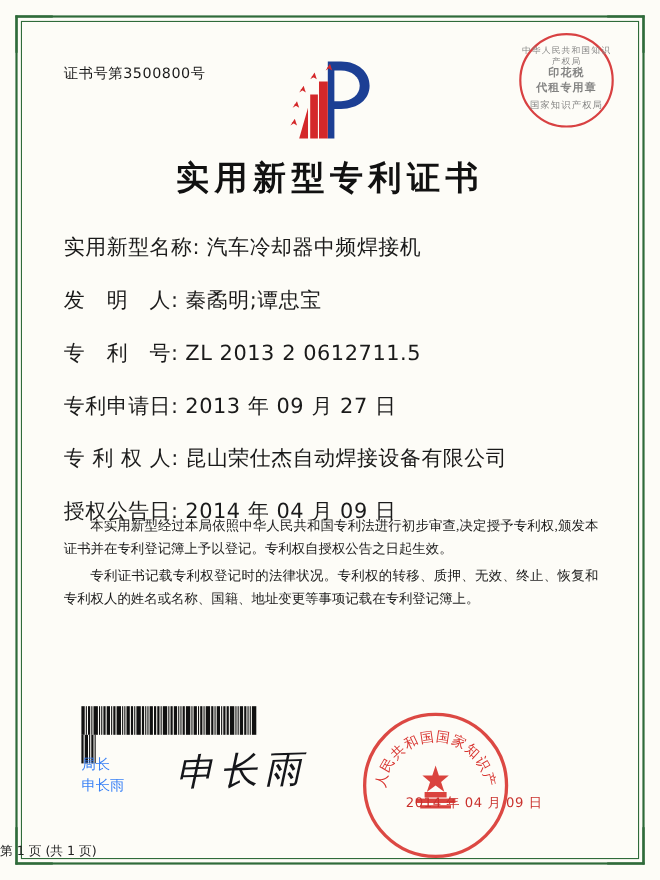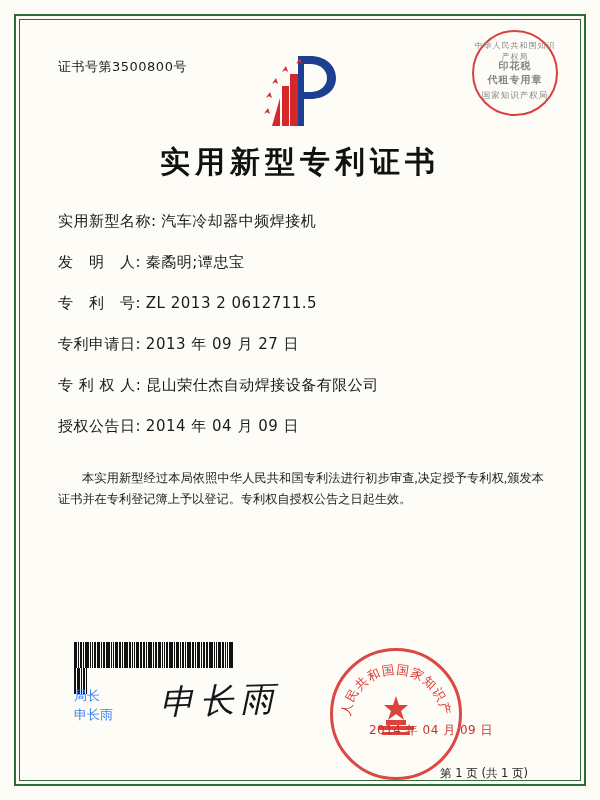--- a/index.html
+++ b/index.html
@@ -113,21 +113,21 @@
 
   
   .fields {
     position: absolute;
     left: 58px;
     top: 212px;
     width: 480px;
   }
   .field-row {
     margin-bottom: 22px;
-    font-size: 15px;
+    font-size: 19px;
     color: #1a1a1a;
     white-space: nowrap;
     font-family: "DejaVu Sans", sans-serif;
   }
   .field-label {
     display: inline-block;
     letter-spacing: 0.5px;
   }
   .field-value {
     display: inline-block;
@@ -218,21 +218,21 @@
     font-family: "DejaVu Sans", sans-serif;
     letter-spacing: 0.5px;
   }
 
   
   .footer {
     position: absolute;
     left: 0;
     top: 766px;
     width: 528px;
-    text-align: right;
+    text-align: left;
     font-size: 11.5px;
     color: #222;
     font-family: "DejaVu Sans", sans-serif;
   }
 </style>
 </head>
 <body>
 
 <div class="page">
 
@@ -293,20 +293,21 @@
       <span class="field-value">昆山荣仕杰自动焊接设备有限公司</span>
     </div>
     <div class="field-row">
       <span class="field-label">授权公告日:</span>
       <span class="field-value">2014 年 04 月 09 日</span>
     </div>
   </div>
 
   <div class="paras">
     <div class="para">本实用新型经过本局依照中华人民共和国专利法进行初步审查,决定授予专利权,颁发本证书并在专利登记簿上予以登记。专利权自授权公告之日起生效。</div>
+    <div class="para">专利证书记载专利权登记时的法律状况。专利权的转移、质押、无效、终止、恢复和专利权人的姓名或名称、国籍、地址变更等事项记载在专利登记簿上。</div>
   </div>
 
   <div class="barcode">
     <span style="width:3px"></span><span style="width:1px"></span><span style="width:2px"></span><span style="width:1px"></span><span style="width:4px"></span><span style="width:1px"></span><span style="width:1px"></span><span style="width:2px"></span><span style="width:3px"></span><span style="width:1px"></span><span style="width:2px"></span><span style="width:4px"></span><span style="width:1px"></span><span style="width:1px"></span><span style="width:3px"></span><span style="width:2px"></span><span style="width:1px"></span><span style="width:4px"></span><span style="width:2px"></span><span style="width:1px"></span><span style="width:1px"></span><span style="width:3px"></span><span style="width:2px"></span><span style="width:2px"></span><span style="width:1px"></span><span style="width:4px"></span><span style="width:1px"></span><span style="width:2px"></span><span style="width:3px"></span><span style="width:1px"></span><span style="width:1px"></span><span style="width:2px"></span><span style="width:4px"></span><span style="width:1px"></span><span style="width:3px"></span><span style="width:1px"></span><span style="width:2px"></span><span style="width:1px"></span><span style="width:4px"></span><span style="width:2px"></span><span style="width:1px"></span><span style="width:3px"></span><span style="width:1px"></span><span style="width:2px"></span><span style="width:2px"></span><span style="width:4px"></span><span style="width:1px"></span><span style="width:1px"></span><span style="width:3px"></span><span style="width:2px"></span><span style="width:1px"></span><span style="width:1px"></span><span style="width:4px"></span><span style="width:2px"></span><span style="width:3px"></span><span style="width:1px"></span><span style="width:2px"></span><span style="width:1px"></span>
   </div>
 
   <div class="director">
     <div>局长</div>
     <div>申长雨</div>
   </div>

